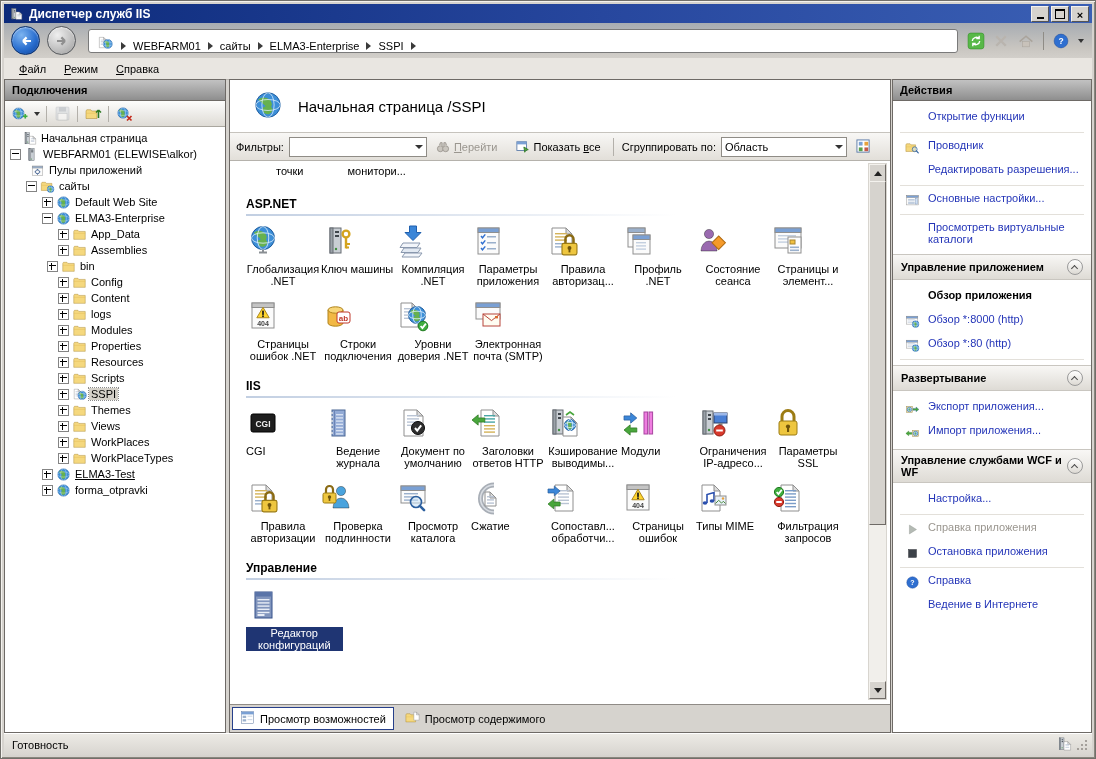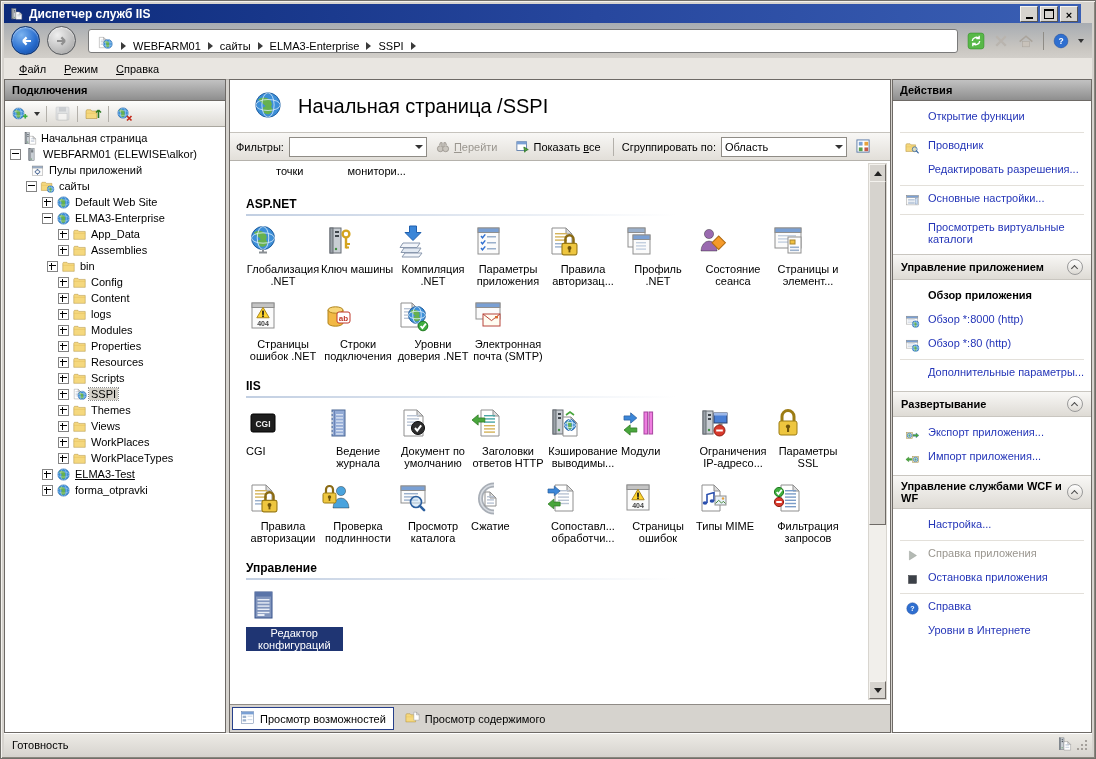--- a/index.html
+++ b/index.html
@@ -1,19 +1,19 @@
 <!DOCTYPE html>
 <html><head>
 <meta charset="utf-8">
 <style>
   html,body{margin:0;padding:0;}
   body{width:1096px;height:759px;position:relative;font-family:"Liberation Sans","DejaVu Sans",sans-serif;font-size:11px;color:#000;background:#d6d3ce;overflow:hidden;}
   #win{position:absolute;inset:0;background:#d6d3ce;border:1px solid #716f6a;box-shadow:inset 1px 1px 0 #f4f2ee, inset -1px -1px 0 #8a867e;}
   
-  .titlebar{position:absolute;left:3px;top:3px;right:14px;height:19px;background:linear-gradient(90deg,#0c2a7a,#27479e 55%,#3a5fb4);display:flex;align-items:center;padding:0 3px;color:#fff;font-weight:bold;font-size:12px;}
+  .titlebar{position:absolute;left:3px;top:3px;right:3px;height:19px;background:linear-gradient(90deg,#0c2a7a,#27479e 55%,#3a5fb4);display:flex;align-items:center;padding:0 3px;color:#fff;font-weight:bold;font-size:12px;}
   .titlebar .ttl{flex:1;margin-left:4px;white-space:nowrap;}
   .tbtn{width:16px;height:14px;margin-left:2px;background:#d6d3ce;border:1px solid;border-color:#f4f2ee #555 #555 #f4f2ee;display:flex;align-items:flex-end;justify-content:center;color:#000;}
   .glyph-min{width:7px;height:2px;background:#000;margin:0 0 2px 0;}
   .glyph-max{width:8px;height:7px;border:1px solid #000;border-top:2px solid #000;margin-bottom:2px;}
   .glyph-close{font-size:11px;font-weight:bold;line-height:12px;}
   
   .navrow{position:absolute;left:3px;top:22px;right:3px;height:35px;background:linear-gradient(#a7acb2,#c8c5c0 70%,#d2cfca);display:flex;align-items:center;}
   .navbtn{width:27px;height:27px;border-radius:50%;margin-left:7px;display:flex;align-items:center;justify-content:center;border:1px solid #55585c;box-shadow:inset 0 1px 2px rgba(255,255,255,.6);}
   .navbtn.back{background:radial-gradient(circle at 35% 30%,#7db4f0,#2a6fd0 55%,#0b3f96);border-color:#09306e;}
   .navbtn.fwd{background:radial-gradient(circle at 35% 30%,#efefef,#bdbdbd 60%,#9c9c9c);}
@@ -37,21 +37,21 @@
   .exp{width:9px;height:9px;border:1px solid #848484;background:#fff;position:relative;flex:none;margin-right:3px;}
   .exp::before{content:"";position:absolute;left:1px;right:1px;top:3px;height:1px;background:#000;}
   .exp.plus::after{content:"";position:absolute;top:1px;bottom:1px;left:3px;width:1px;background:#000;}
   .exp-sp{width:12px;flex:none;}
   .tree .ic{width:17px;height:16px;flex:none;display:flex;align-items:center;}
   .tlabel{padding:0 2px;}
   .tlabel.sel{background:#d4d0c8;outline:1px dotted #8a8a8a;}
   
   .cpanel{position:absolute;left:228px;width:660px;top:78px;bottom:25px;background:#fff;border:1px solid #6e6a66;display:flex;flex-direction:column;}
   .page-header{height:52px;flex:none;display:flex;align-items:center;padding-left:22px;gap:14px;}
-  .page-title{font-size:20px;}
+  .page-title{font-size:15px;}
   .filterbar{height:27px;flex:none;background:linear-gradient(#f8f7f5,#e2dfd9);border-top:1px solid #c6c3bd;border-bottom:1px solid #b5b2ac;display:flex;align-items:center;gap:5px;padding:0 6px;}
   .combo{height:18px;background:#fff;border:1px solid #8f8c86;display:flex;align-items:center;justify-content:space-between;padding:0 3px;}
   .combo .da{width:0;height:0;border-top:4px solid #333;border-left:4px solid transparent;border-right:4px solid transparent;}
   .fbtn{display:flex;align-items:center;gap:4px;padding:1px 4px;}
   .fbtn.disabled{color:#9a968f;}
   .vline{width:1px;height:18px;background:#b3b0aa;margin:0 3px;}
   .content{flex:1;position:relative;overflow:hidden;padding:4px 30px 0 16px;}
   .remnant{display:flex;gap:44px;padding-left:30px;height:15px;}
   .sect{font-weight:bold;font-size:12px;margin-top:17px;}
   .sectrule{height:2px;background:linear-gradient(to right,#c2cfe2,rgba(255,255,255,0) 70%);margin:3px 0 8px 0;}
@@ -1082,24 +1082,20 @@
               <circle cx="24" cy="23" r="7.5" fill="#3d8fd8" stroke="#1c5a9c"></circle>
               <path d="M18 19.625a5.25 5.25 0 0 1 6.75 -0.2a4.5 3.75 0 0 1 -0.4 6z" fill="#66b14f"></path>
               <path d="M20.625 24.875a3.75 3 0 0 1 6 0a3 3 0 0 1 -5.25 2.625z" fill="#66b14f"></path>
               <ellipse cx="24" cy="23" rx="3.75" ry="7.5" fill="none" stroke="rgba(225,242,255,.8)"></ellipse>
               <ellipse cx="24" cy="23" rx="7.5" ry="3.375" fill="none" stroke="rgba(225,242,255,.8)"></ellipse>
             </svg>
           </span>
           <span class="act-link">Обзор *:80 (http)</span>
         </div>
         <div class="act-sep"></div>
-        <div class="act-row">
-          <span class="isl"></span>
-          <span class="act-link">Дополнительные параметры...</span>
-        </div>
         <div class="ghead">
           <span>Развертывание</span>
           <span class="chev"></span>
         </div>
         <div class="act-row">
           <span class="isl">
             <svg width="15" height="15" viewBox="0 0 34 34">
               <rect x="3" y="12" width="14" height="14" fill="#e8dcb4" stroke="#9a8a4a"></rect>
               <circle cx="10" cy="19" r="5" fill="#3d8fd8" stroke="#1c5a9c"></circle>
               <path d="M6 16.75a3.5 3.5 0 0 1 4.5 -0.2a3 2.5 0 0 1 -0.4 4z" fill="#66b14f"></path>
@@ -1159,21 +1155,21 @@
           <span class="isl">
             <svg width="15" height="15" viewBox="0 0 34 34">
               <circle cx="17" cy="17" r="13" fill="#2f6fd0" stroke="#1d4a9a"></circle>
               <text x="17" y="22.5" font-size="16" font-weight="bold" fill="#fff" text-anchor="middle">?</text>
             </svg>
           </span>
           <span class="act-link">Справка</span>
         </div>
         <div class="act-row">
           <span class="isl"></span>
-          <span class="act-link">Уровни в Интернете</span>
+          <span class="act-link">Ведение в Интернете</span>
         </div>
       </div>
   </div>
 
   <div class="statusbar">
     <span class="st">Готовность</span>
     <span id="statusicon"><svg width="16" height="16" viewBox="0 0 34 34">
           <rect x="7" y="4" width="10" height="25" fill="#c9ced4" stroke="#676d73"></rect>
           <rect x="7" y="4" width="3" height="25" fill="#9aa1a8" stroke="#676d73"></rect>
           <rect x="12" y="7" width="3" height="2" fill="#3f464c"></rect>

